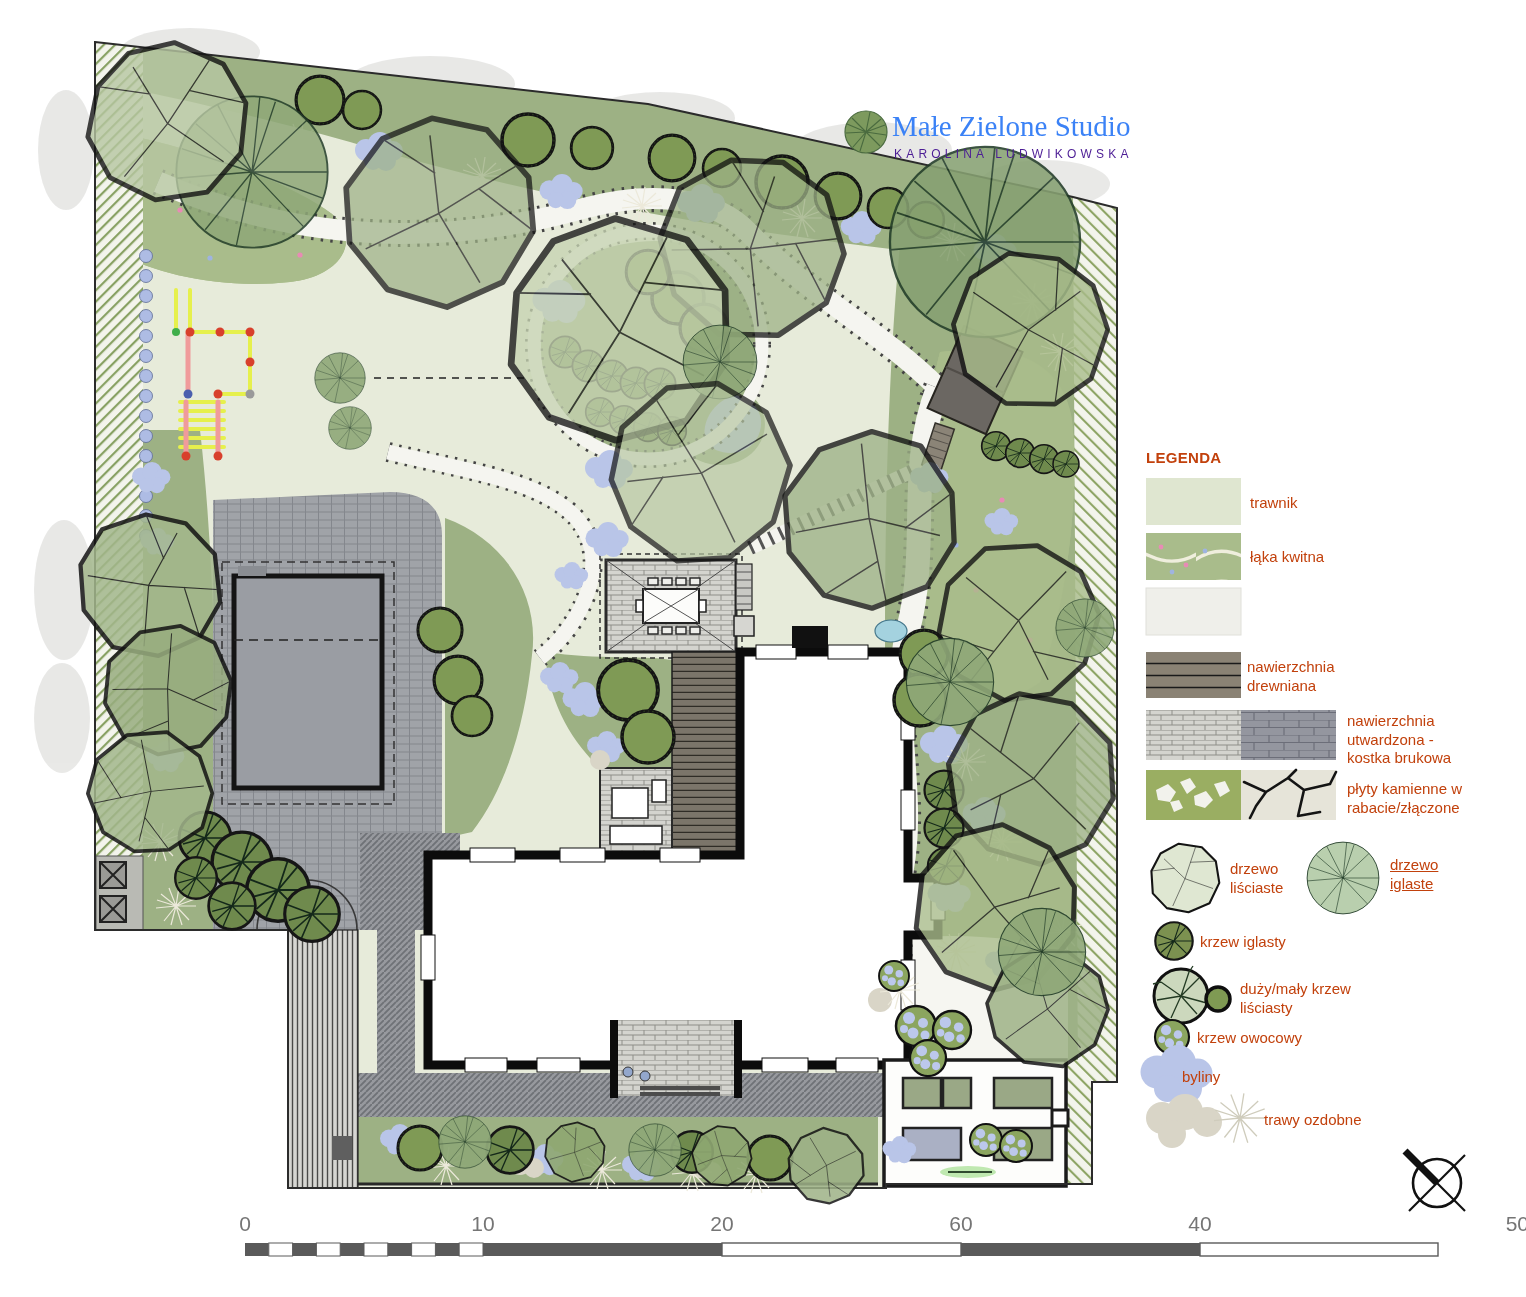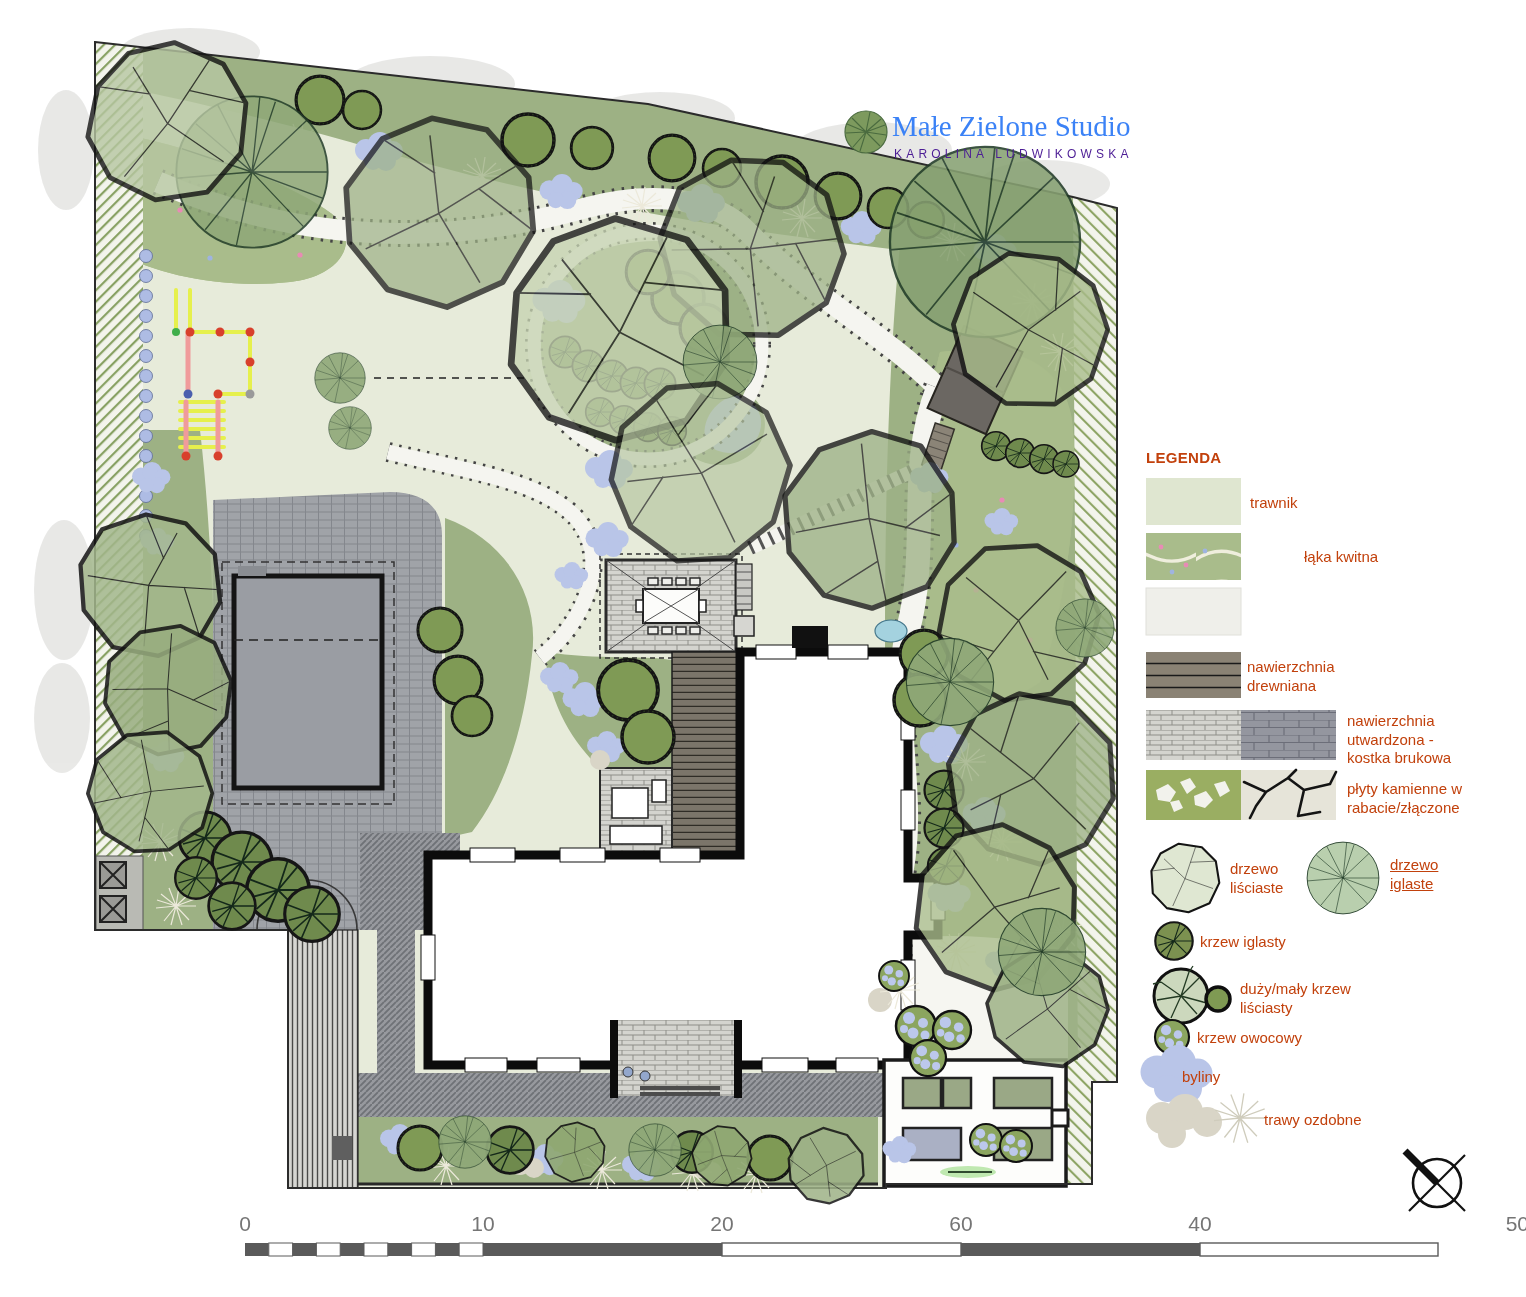--- a/index.html
+++ b/index.html
@@ -550,21 +550,21 @@
   <line x1="1465" y1="1155" x2="1409" y2="1211" stroke="#111" stroke-width="2.2"></line>
   <line x1="1437" y1="1183" x2="1405" y2="1151" stroke="#111" stroke-width="7"></line>
 </g>
 </svg>
 
 <div class="txt logo-title" style="left:892px;top:110px;">Małe Zielone Studio</div>
 <div class="txt logo-sub" style="left:894px;top:147px;">KAROLINA LUDWIKOWSKA</div>
 
 <div class="txt legend-title" style="left:1146px;top:449px;">LEGENDA</div>
 <div class="txt leg-label" style="left:1250px;top:494px;width:120px;">trawnik</div>
-<div class="txt leg-label" style="left:1304px;top:548px;width:120px;">łąka kwitna</div>
+<div class="txt leg-label" style="left:1250px;top:548px;width:120px;">łąka kwitna</div>
 <div class="txt leg-label" style="left:1247px;top:658px;width:130px;">nawierzchnia drewniana</div>
 <div class="txt leg-label" style="left:1347px;top:712px;width:115px;">nawierzchnia utwardzona - kostka brukowa</div>
 <div class="txt leg-label" style="left:1347px;top:780px;width:170px;">płyty kamienne w rabacie/złączone</div>
 <div class="txt leg-label" style="left:1230px;top:860px;width:80px;">drzewo liściaste</div>
 <div class="txt leg-label" style="left:1390px;top:856px;width:80px;text-decoration:underline;">drzewo iglaste</div>
 <div class="txt leg-label" style="left:1200px;top:933px;width:130px;">krzew iglasty</div>
 <div class="txt leg-label" style="left:1240px;top:980px;width:140px;">duży/mały krzew liściasty</div>
 <div class="txt leg-label" style="left:1197px;top:1029px;width:140px;">krzew owocowy</div>
 <div class="txt leg-label" style="left:1160px;top:1068px;width:100px;margin-left:22px;">byliny</div>
 <div class="txt leg-label" style="left:1258px;top:1111px;width:130px;margin-left:6px;">trawy ozdobne</div>

